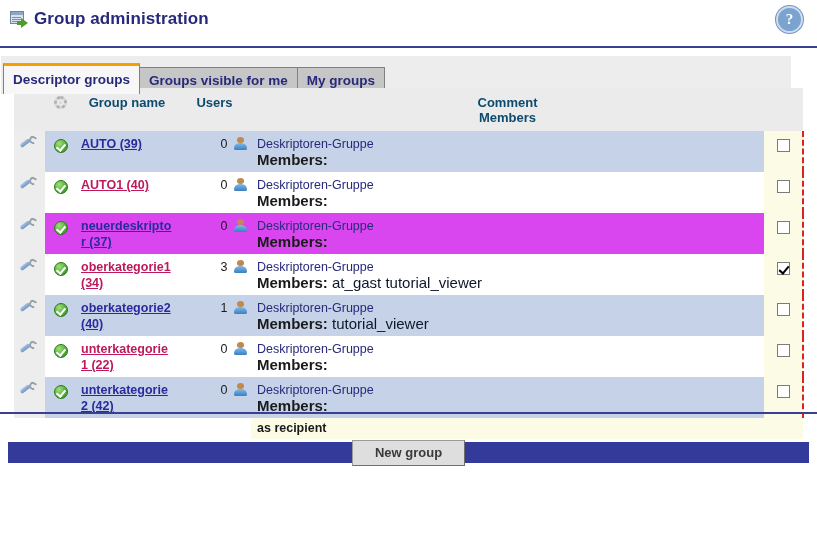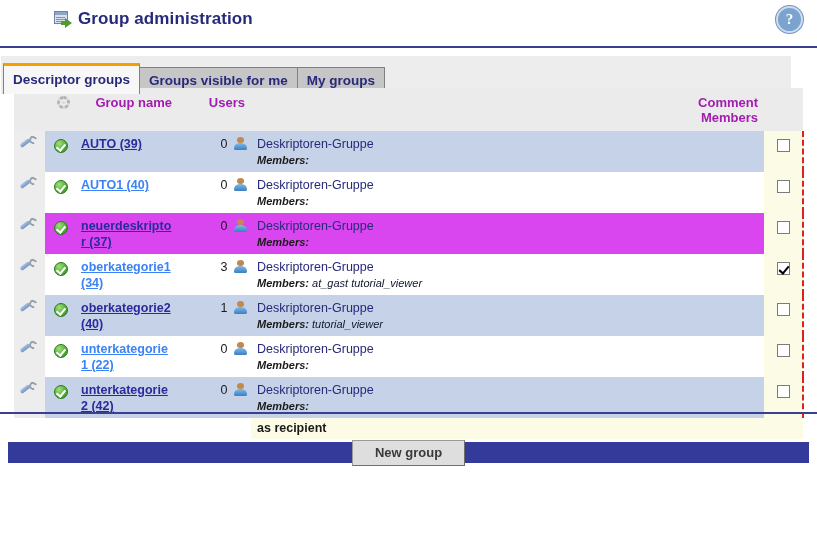--- a/index.html
+++ b/index.html
@@ -9,21 +9,20 @@
     background: #ffffff;
     font-family: "Liberation Sans", sans-serif;
     overflow: hidden;
   }
 
   
   #page-header {
     position: relative;
     height: 46px;
     padding: 8px;
-    margin-left: 44px;
   }
   #title-block {
     position: absolute;
     left: 10px; top: 9px;
     display: flex;
     align-items: center;
     gap: 7px;
   }
   #title-icon {
     width: 17px; height: 16px;
@@ -156,22 +155,22 @@
   col.c-name   { width: 102px; }
   col.c-users  { width: 73px; }
   col.c-comment{ width: 513px; }
   col.c-check  { width: 39px; }
 
   thead th {
     background: #ebebeb;
     height: 43px;
     font-size: 13px;
     font-weight: bold;
-    color: #a21caf;
-    text-align: right;
+    color: #0c4a6e;
+    text-align: center;
     padding: 7px 6px 0 6px !important;
     border-right: 2px solid #ffffff;
     line-height: 15px;
   }
   thead th.h-wrench, thead th.h-status { border-right: 2px solid #ffffff; }
   thead th.h-check { border-right: none; }
 
   .gear-icon {
     display: inline-block;
     width: 13px; height: 13px;
@@ -246,21 +245,21 @@
     padding: 5px 5px 4px 5px !important;
   }
   td.td-name a {
     color: #2a2a9c;
     font-weight: bold;
     text-decoration: underline;
     font-size: 12.5px;
     cursor: pointer;
     word-break: break-word;
   }
-  td.td-name.plain a { color: #3b82f6; }
+  td.td-name.plain a { color: #be185d; }
 
   td.td-users {
     text-align: right;
     padding: 5px 4px 4px 4px !important;
     color: #1a1a1a;
     font-size: 12.5px;
     white-space: nowrap;
   }
   .user-icon {
     display: inline-block;
@@ -284,22 +283,21 @@
     background: linear-gradient(#7fb9e8, #3a7fc0);
   }
 
   td.td-comment {
     padding: 5px 6px 4px 6px !important;
     color: #27297a;
     font-size: 12.5px;
   }
   td.td-comment .members-line {
     color: #1a1a1a;
-    font-size: 11px;
-    font-style: italic;
+    font-size: 15px;
   }
   td.td-comment .members-label {
     font-weight: bold;
     color: #1a1a1a;
   }
   td.td-comment .members-value { font-weight: normal; color: #0f172a; }
 
   td.td-check {
     background: #fcfce6;
     text-align: center;

